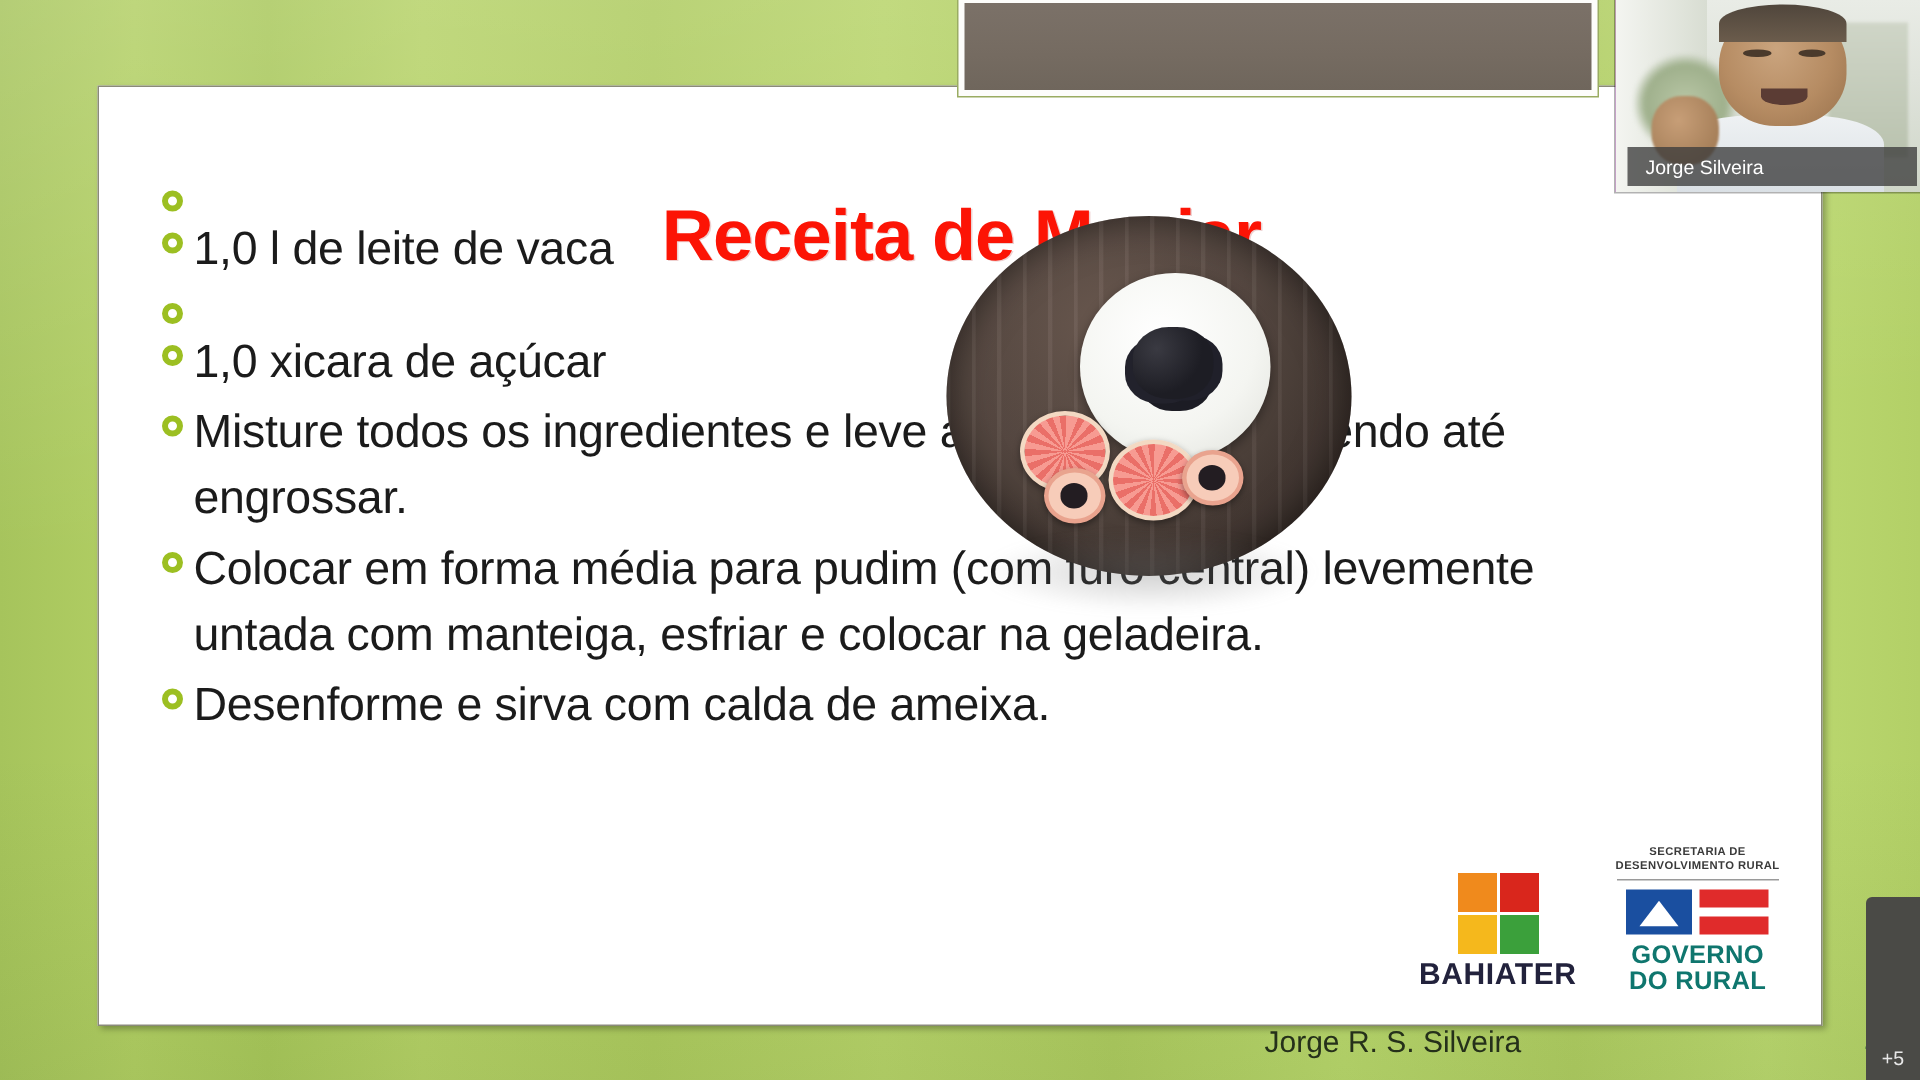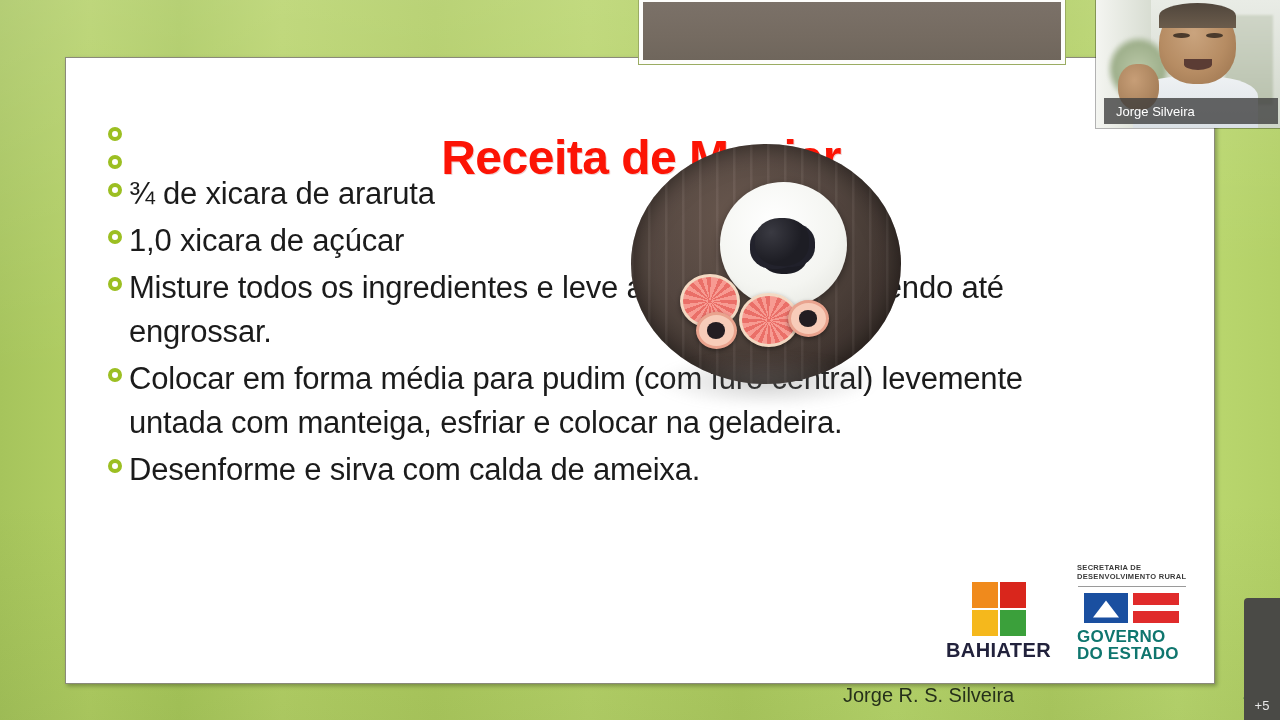--- a/index.html
+++ b/index.html
@@ -280,21 +280,21 @@
   .bsq1 { background: #f08a1c; }
   .bsq2 { background: #d9261c; }
   .bsq3 { background: #f5b81c; }
   .bsq4 { background: #3ba03b; }
   .bahiater-word {
     font-size: 20px;
     font-weight: 700;
     letter-spacing: 0.4px;
     color: #22223c;
   }
-  .logo-gov { }
+  .logo-gov { text-align: center; }
   .gov-sec {
     font-size: 7.5px;
     font-weight: 700;
     letter-spacing: 0.3px;
     color: #3a3a3a;
     line-height: 1.25;
   }
   .gov-rule {
     width: 108px;
     height: 1px;
@@ -361,21 +361,21 @@
     font-size: 23px;
     color: #14532d;
     z-index: 30;
   }
 
   
   .video-tile {
     position: absolute;
     right: 0;
     top: 0;
-    width: 184px;
+    width: 203px;
     height: 128px;
     overflow: hidden;
     z-index: 50;
     background: #a21caf;
     box-shadow: 0 0 0 1px rgba(0,0,0,0.3);
   }
   .video-tile .scene {
     position: absolute;
     inset: 0;
     background:
@@ -510,24 +510,24 @@
   <div class="slide-panel">
 
     <div class="slide-title">Receita de Manjar</div>
 
     <div class="bullets">
       <div class="bullet-row tight">
         <span class="bullet-mark"></span>
       </div>
       <div class="bullet-row tight">
         <span class="bullet-mark"></span>
+        <span class="bullet-text">1,0 l de leite de vaca</span>
       </div>
       <div class="bullet-row tight">
         <span class="bullet-mark"></span>
-        <span class="bullet-text">¾ de xicara de araruta</span>
       </div>
       <div class="bullet-row tight">
         <span class="bullet-mark"></span>
         <span class="bullet-text">1,0 xicara de açúcar</span>
       </div>
       <div class="bullet-row">
         <span class="bullet-mark"></span>
         <span class="bullet-text">Misture todos os ingredientes e leve ao fogo baixo, mexendo até engrossar.</span>
       </div>
       <div class="bullet-row">
@@ -568,21 +568,21 @@
         <div class="gov-sec">DESENVOLVIMENTO RURAL</div>
         <div class="gov-rule"></div>
         <div class="gov-flag">
           <div class="blue"></div>
           <div class="red-stack">
             <span></span>
               <span></span>
           </div>
         </div>
         <div class="gov-word">GOVERNO</div>
-        <div class="gov-word">DO ESTADO</div>
+        <div class="gov-word">DO RURAL</div>
       </div>
     </div>
   </div>
 
   <div class="top-image-block">
     <div class="inner"></div>
   </div>
 
 
   <div class="footer-author">Jorge R. S. Silveira</div>

